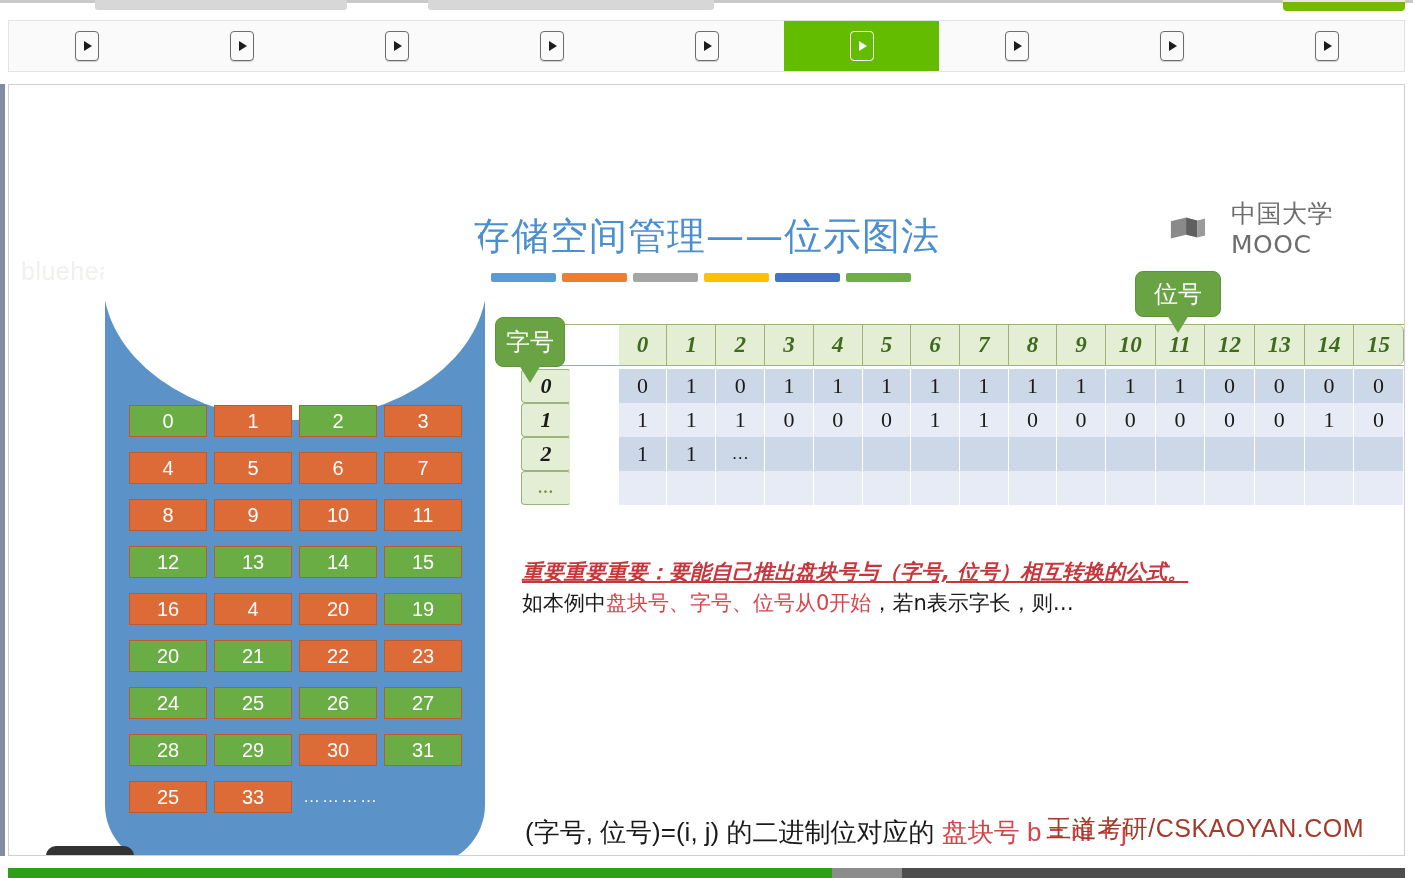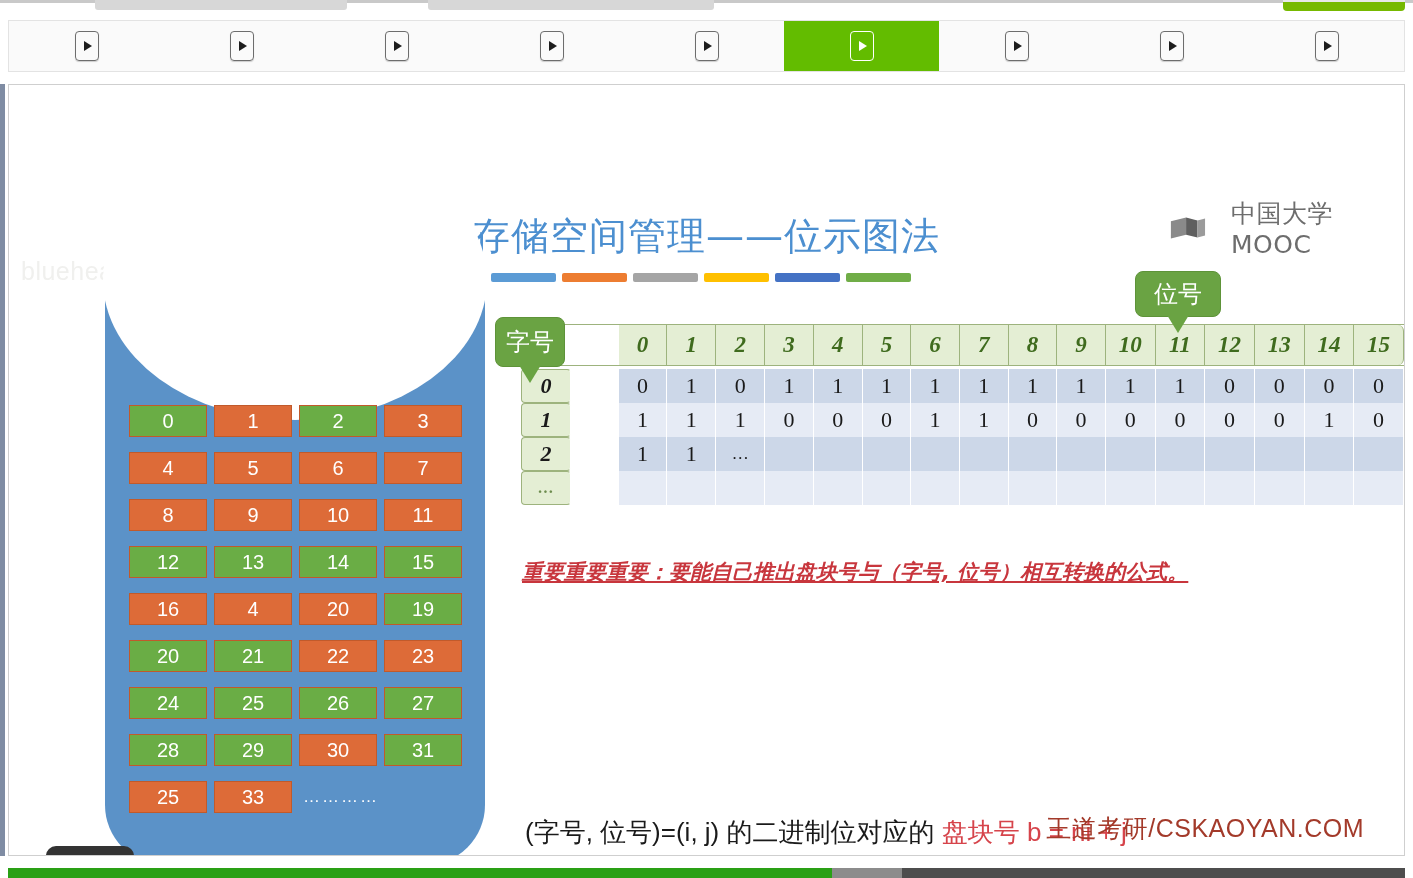--- a/index.html
+++ b/index.html
@@ -411,20 +411,21 @@
       <span>字号</span>
       <span class="tail"></span>
     </div>
     <div class="callout" id="callout-weihao">
       <span>位号</span>
       <span class="tail"></span>
     </div>
 
     <div id="body-text">
       <p class="redu">重要重要重要：要能自己推出盘块号与（字号, 位号）相互转换的公式。</p>
+      <p><span>如本例中</span><span class="red">盘块号、字号、位号从0开始</span><span>，若n表示字长，则…</span></p>
     </div>
 
     <div id="formula">
       <span>(字号, 位号)=(i, j) 的二进制位对应的 </span><span class="red">盘块号 b = ni + j</span>
     </div>
 
     <div id="footer-brand">王道考研/CSKAOYAN.COM</div>
   </div>
 
   <div id="play-overlay">

